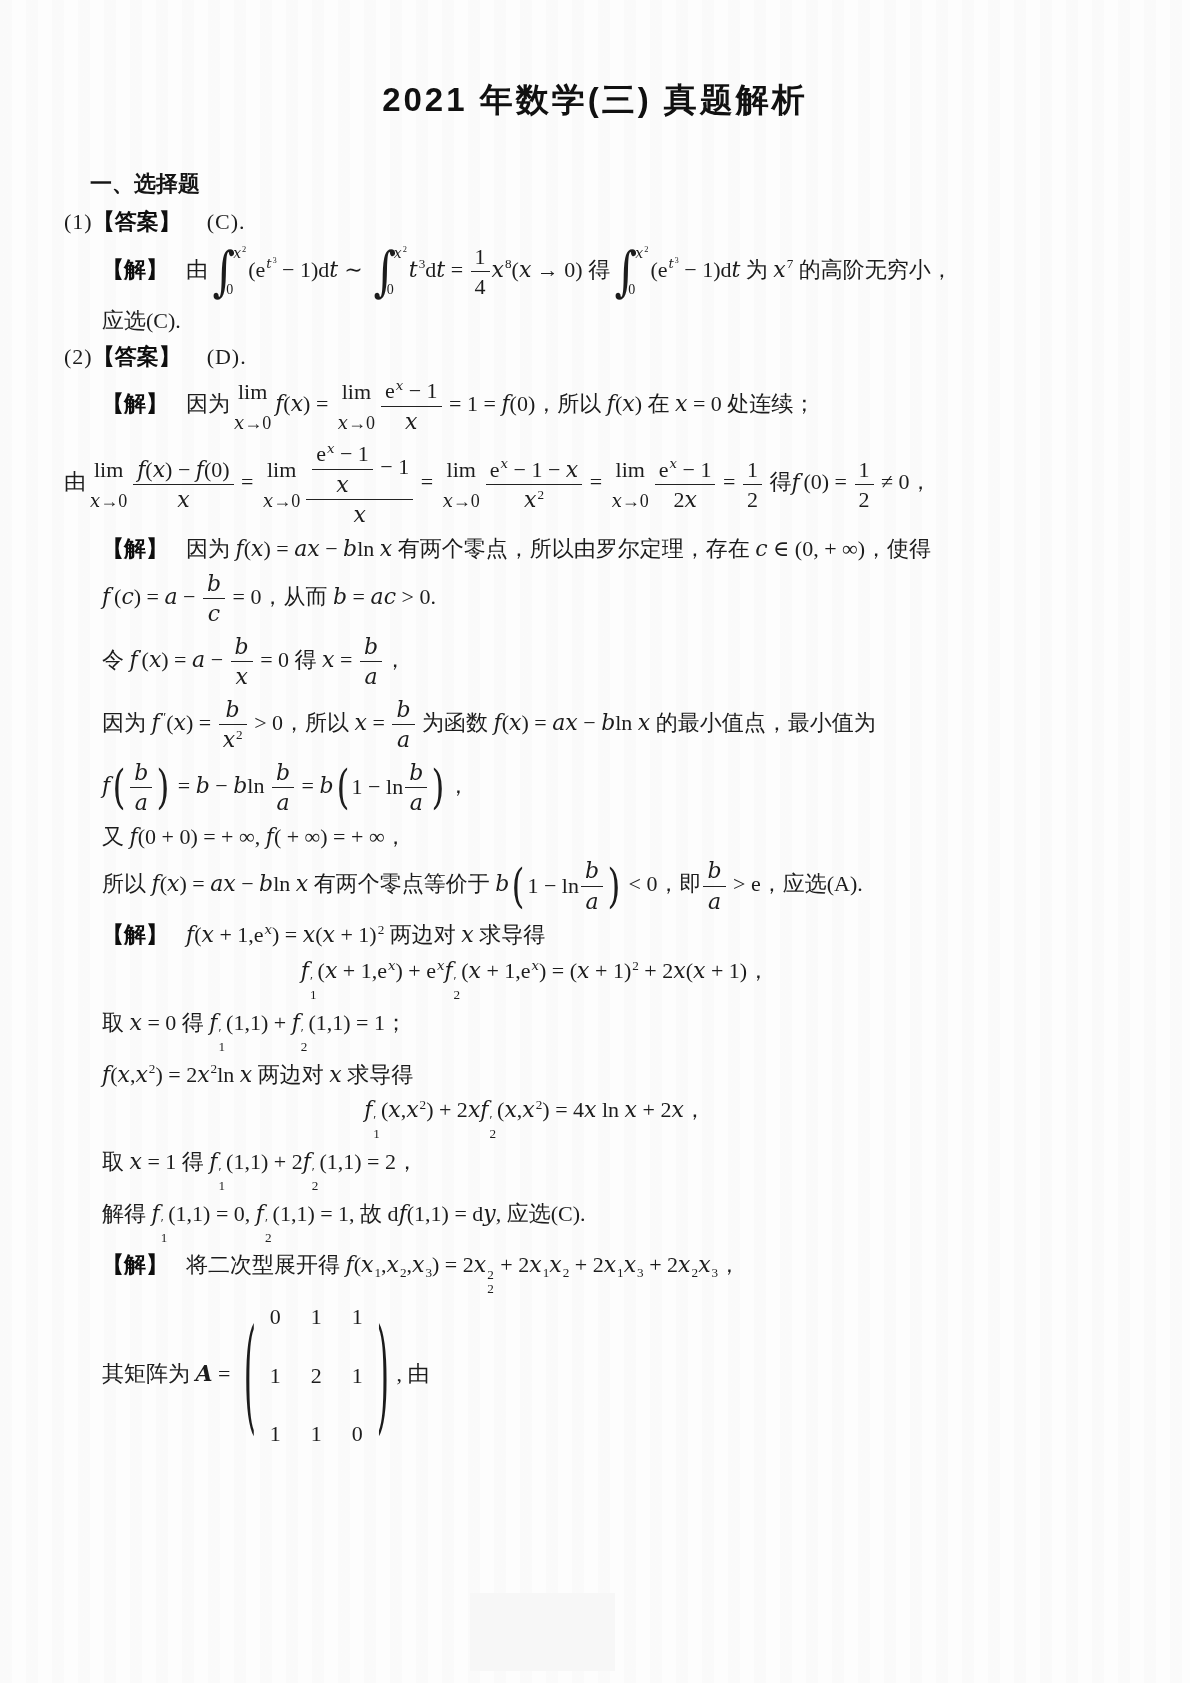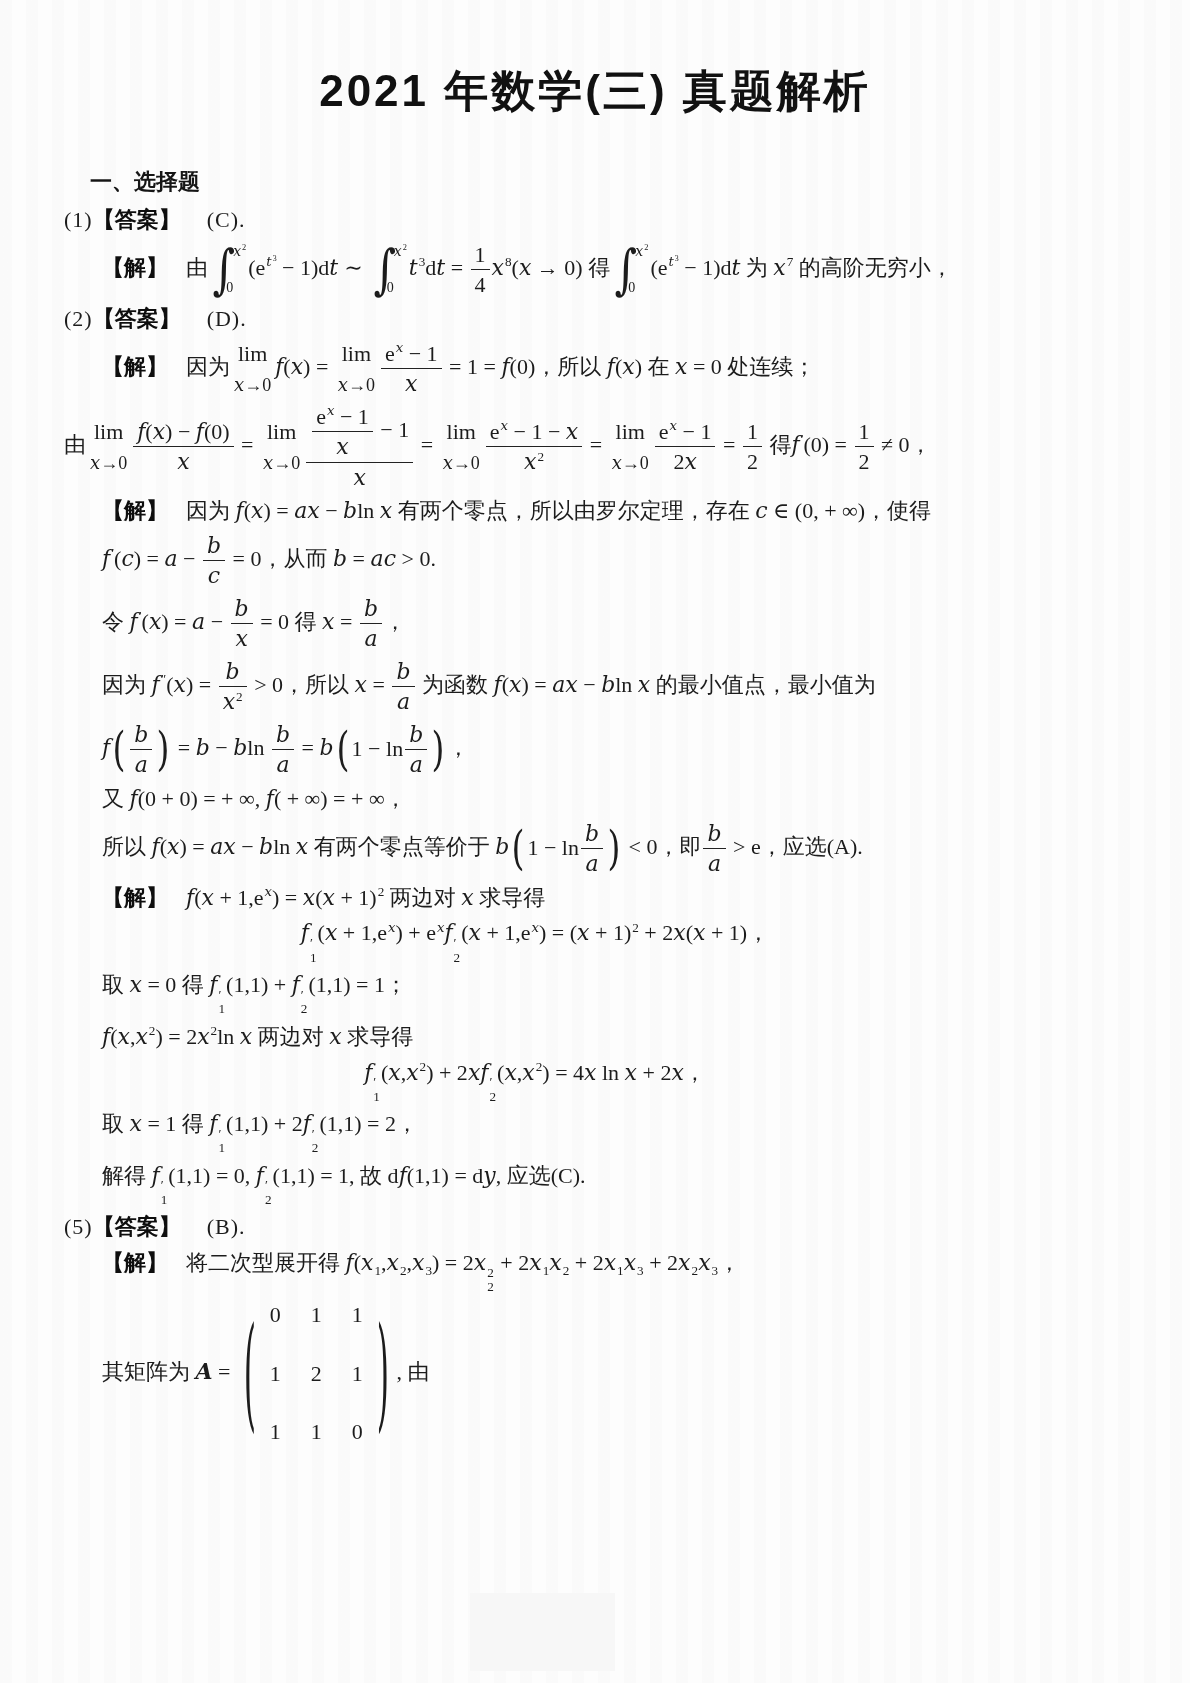--- a/index.html
+++ b/index.html
@@ -8,26 +8,26 @@
     width:1190px;height:1683px;
     margin:0 auto;
     background:
       repeating-linear-gradient(90deg, rgba(0,0,0,0.010) 0 12px, rgba(0,0,0,0) 12px 26px),
       #fdfdfd;
     overflow:hidden;
     color:#1c1c1c;
     font-family:"Liberation Serif","DejaVu Serif",serif;
   }
   .doc-title{
-    margin:0;
+    margin:16px;
     padding-top:62px;
     text-align:center;
     font-family:"Liberation Sans","DejaVu Sans",sans-serif;
     font-weight:700;
-    font-size:44px;
+    font-size:33px;
     letter-spacing:3px;
     color:#111;
   }
   .section-heading{
     margin:46px 0 8px 90px;
     font-family:"Liberation Sans","DejaVu Sans",sans-serif;
     font-weight:700;
     font-size:22px;
     color:#151515;
   }
@@ -101,20 +101,21 @@
             <span class="iup"><span class="supw"><span class="it">x</span><span class="sup">2</span></span></span>
             <span class="ilo">0</span>
           </span>
         </span><span class="supw"><span class="it">t</span><span class="sup">3</span></span>d<span class="it">t</span> = <span class="frac"><span class="num">1</span><span class="den">4</span></span><span class="supw"><span class="it">x</span><span class="sup">8</span></span>(<span class="it">x</span> → 0) 得<span class="int">
           <span class="isym">∫</span>
           <span class="ilims">
             <span class="iup"><span class="supw"><span class="it">x</span><span class="sup">2</span></span></span>
             <span class="ilo">0</span>
           </span>
         </span>(<span class="supw">e<span class="sup"><span class="supw"><span class="it">t</span><span class="sup">3</span></span></span></span> − 1)d<span class="it">t</span> 为 <span class="supw"><span class="it">x</span><span class="sup">7</span></span> 的高阶无穷小，</div>
+      <div class="line ind1">应选(C).</div>
       <div class="line ind0 ansline"><span class="pnum">(2)</span><span class="hb">【答案】</span><span class="spx" style="width: 26px;"></span><span class="ansval">(D).</span></div>
       <div class="line ind1"><span class="hb">【解】</span><span class="spx" style="width: 18px;"></span>因为<span class="lim">
           <span class="lmain">lim</span>
           <span class="lunder"><span class="it">x</span>→0</span>
         </span><span class="it">f</span>(<span class="it">x</span>) = <span class="lim">
           <span class="lmain">lim</span>
           <span class="lunder"><span class="it">x</span>→0</span>
         </span><span class="frac"><span class="num"><span class="supw">e<span class="sup"><span class="it">x</span></span></span> − 1</span><span class="den"><span class="it">x</span></span></span> = 1 = <span class="it">f</span>(0)，所以 <span class="it">f</span>(<span class="it">x</span>) 在 <span class="it">x</span> = 0 处连续；</div>
       <div class="line ind0">由<span class="lim">
           <span class="lmain">lim</span>
@@ -189,21 +190,20 @@
             <span class="ssup">′</span>
             <span class="ssub">2</span>
           </span></span>(1,1) = 2，</div>
       <div class="line ind1">解得 <span class="supw"><span class="it">f</span><span class="ss">
             <span class="ssup">′</span>
             <span class="ssub">1</span>
           </span></span>(1,1) = 0, <span class="supw"><span class="it">f</span><span class="ss">
             <span class="ssup">′</span>
             <span class="ssub">2</span>
           </span></span>(1,1) = 1, 故 d<span class="it">f</span>(1,1) = d<span class="it">y</span>, 应选(C).</div>
-      <div class="line ind0 ansline"><span class="pnum">(5)</span><span class="hb">【答案】</span><span class="spx" style="width: 26px;"></span><span class="ansval">(B).</span></div>
       <div class="line ind1"><span class="hb">【解】</span><span class="spx" style="width: 18px;"></span>将二次型展开得 <span class="it">f</span>(<span class="supw"><span class="it">x</span><span class="sub">1</span></span>,<span class="supw"><span class="it">x</span><span class="sub">2</span></span>,<span class="supw"><span class="it">x</span><span class="sub">3</span></span>) = 2<span class="supw"><span class="it">x</span><span class="ss">
             <span class="ssup">2</span>
             <span class="ssub">2</span>
           </span></span> + 2<span class="supw"><span class="it">x</span><span class="sub">1</span></span><span class="supw"><span class="it">x</span><span class="sub">2</span></span> + 2<span class="supw"><span class="it">x</span><span class="sub">1</span></span><span class="supw"><span class="it">x</span><span class="sub">3</span></span> + 2<span class="supw"><span class="it">x</span><span class="sub">2</span></span><span class="supw"><span class="it">x</span><span class="sub">3</span></span>，</div>
       <div class="line ind1">其矩阵为 <span class="bit">A</span> = <span class="mat">
           <span class="mpar">(</span>
           <span class="mgrid">
             <span>0</span>
             <span>1</span>
             <span>1</span>

